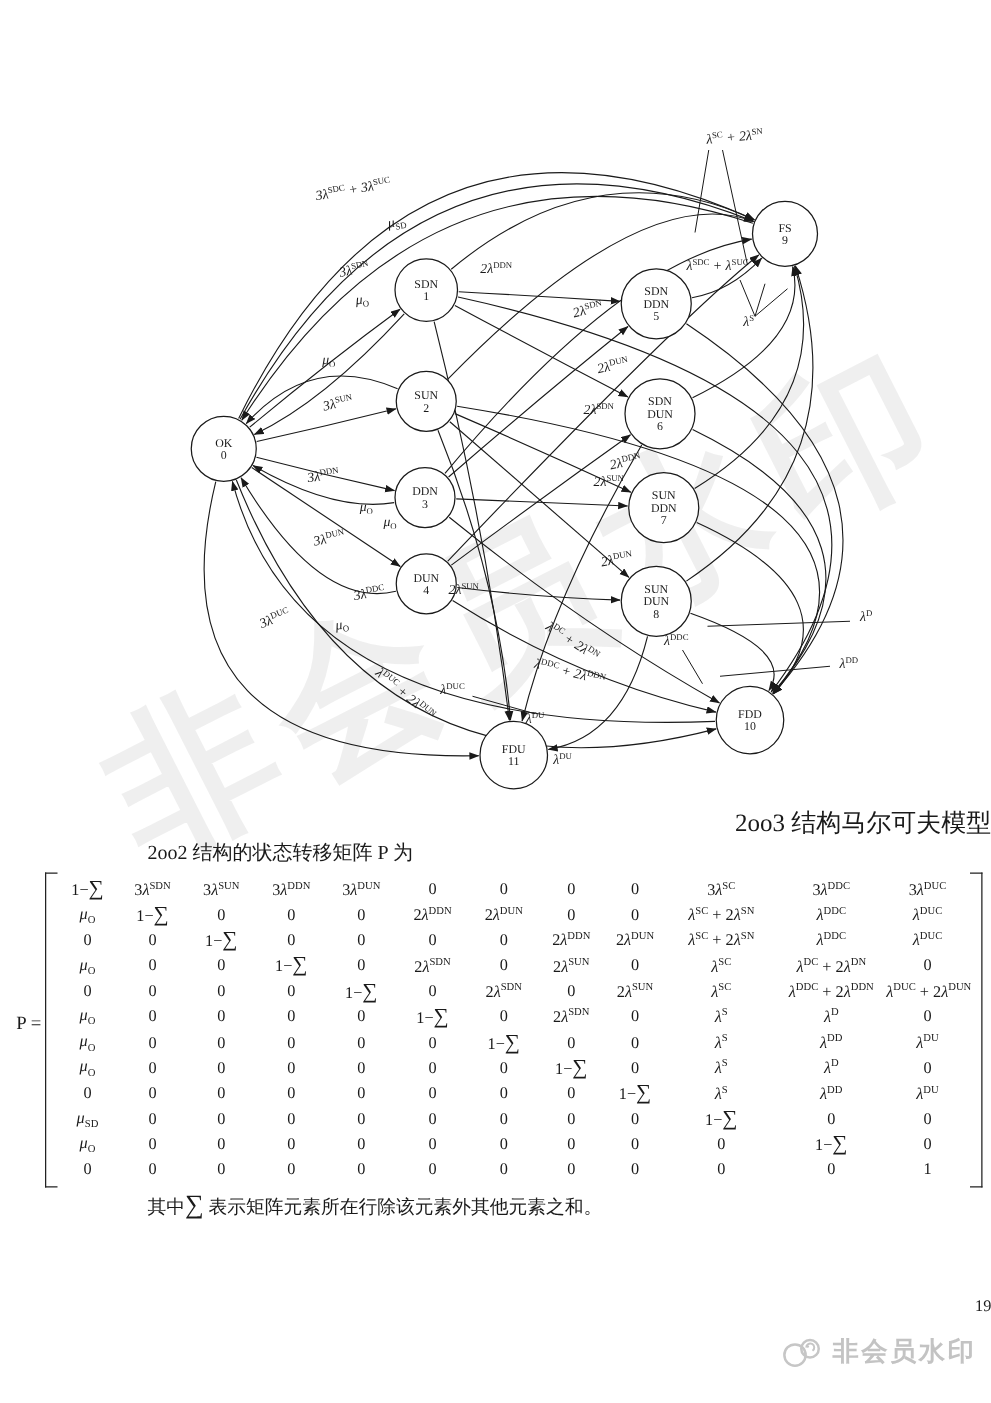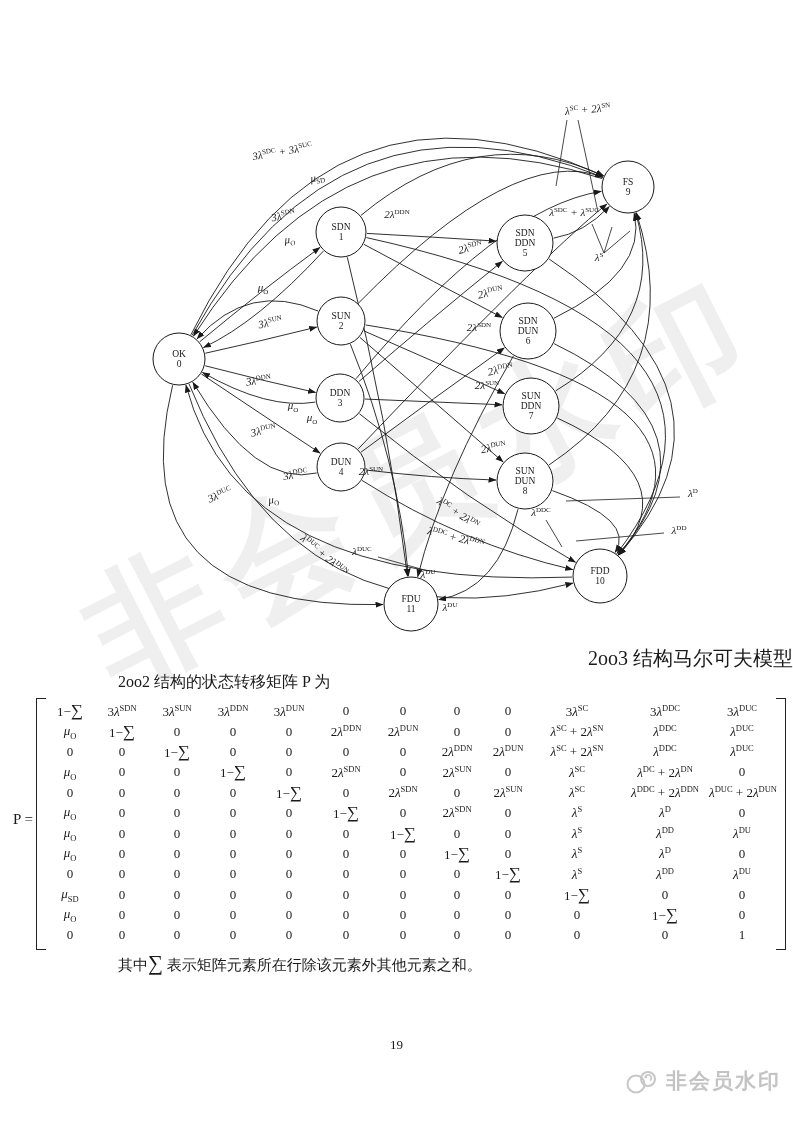--- a/index.html
+++ b/index.html
@@ -30,21 +30,21 @@
   .bracket.right{left:776px;border-right:1.6px solid #222;}
   #matrix{position:absolute;left:45px;top:701px;width:730px;z-index:2;}
   .mrow{display:flex;height:20.4px;align-items:center;}
   .mcell{text-align:center;font-size:13px;white-space:nowrap;overflow:visible;flex:0 0 auto;}
   .mcell sup,.note sup{font-size:8.5px;}
   .mcell sub,.elabel sub{font-size:8.5px;}
   .mcell i, .note i{font-family:"Liberation Serif",serif;}
   .sum{font-size:17px;line-height:1;}
   .note{position:absolute;left:118px;top:953px;font-size:15px;z-index:2;}
   .note .sum{font-size:21px;}
-  #page-number{position:absolute;left:0;top:1037px;width:793px;text-align:center;font-size:13px;z-index:2;}
+  #page-number{position:absolute;left:0;top:1037px;width:793px;text-align:right;font-size:13px;z-index:2;}
   #footer-brand{
     position:absolute;right:12px;top:1066px;display:flex;align-items:center;gap:6px;z-index:2;
     color:#c3c3c3;font-weight:bold;font-size:21px;letter-spacing:2px;
   }
 </style>
 </head>
 <body>
 
 <div id="watermark">非会员水印</div>
 

